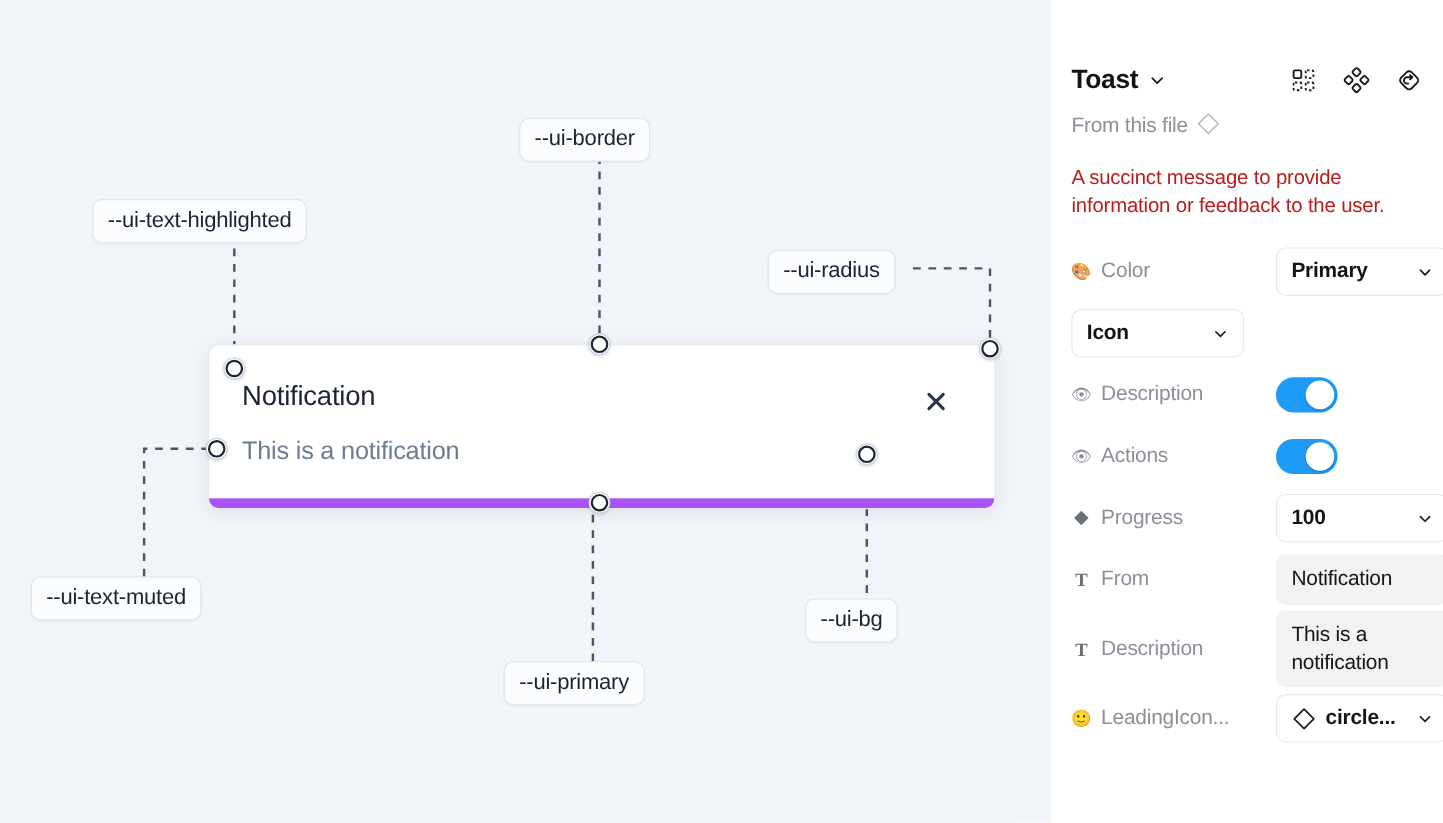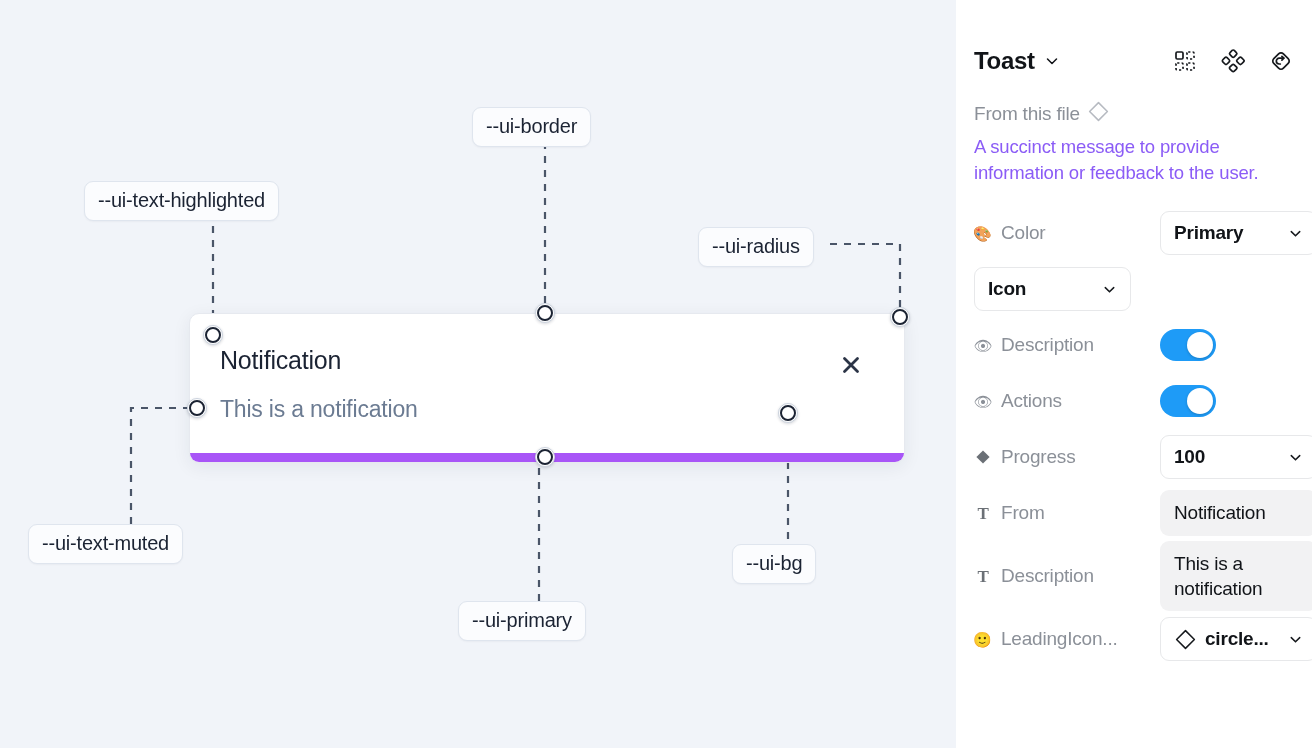--- a/index.html
+++ b/index.html
@@ -97,21 +97,21 @@
     box-shadow: 0 1px 2px rgba(20,30,50,0.04);
     cursor: pointer;
     z-index: 7;
   }
 
   
   #panel {
     position: relative;
     width: 356px; height: 748px;
     background: #ffffff;
-    padding: 0 18px;
+    padding: 12px 18px;
   }
 
   .panel-header {
     display: flex; align-items: center;
     height: 56px;
     margin-top: 33px;
   }
   .panel-title {
     font-size: 24px; font-weight: 700;
     color: #111418;
@@ -125,31 +125,31 @@
   .header-icons {
     margin-left: auto;
     display: flex; align-items: center;
     gap: 22px;
   }
   .hdr-icon { cursor: pointer; display: flex; align-items: center; justify-content: center; width: 26px; height: 26px; }
 
   .from-file-row {
     display: flex; align-items: center;
     gap: 7px;
-    margin-top: 11px;
+    margin-top: 0;
   }
   .from-file-label {
     font-size: 19px; color: #8b9098; letter-spacing: -0.2px;
   }
 
   .panel-desc {
-    margin-top: 7px;
+    margin-top: 19px;
     font-size: 18.5px;
     line-height: 1.38;
-    color: #8b5cf6;
+    color: #b91c1c;
     letter-spacing: -0.15px;
   }
 
   .props { margin-top: 20px; }
   .prop-row {
     display: flex; align-items: center;
     min-height: 56px;
   }
   .prop-label {
     display: flex; align-items: center;

